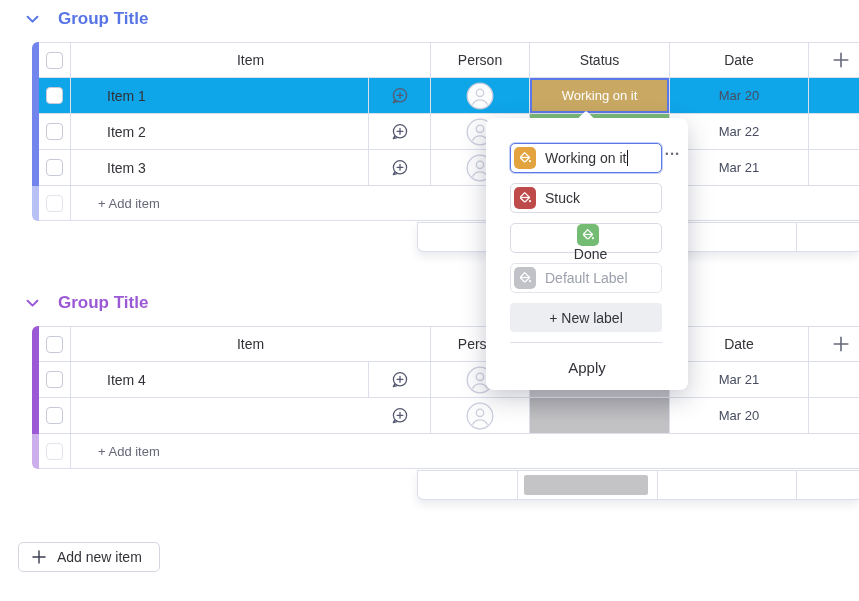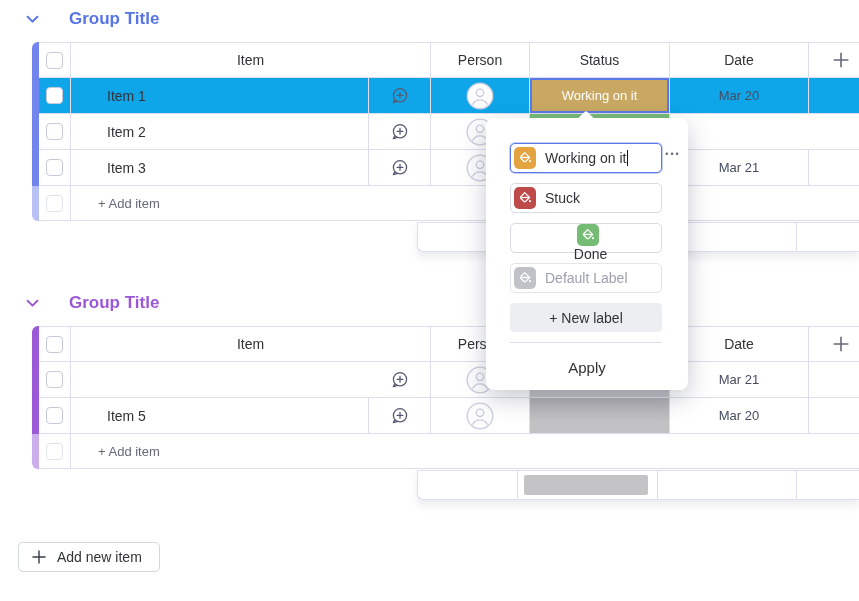--- a/index.html
+++ b/index.html
@@ -1,20 +1,20 @@
 <!DOCTYPE html>
 <html><head>
 <meta charset="utf-8">
 <style>
   html,body{margin:0;padding:0;background:#fff;}
   .board{position:relative;width:859px;height:601px;background:#fff;
          font-family:"Liberation Sans",sans-serif;overflow:hidden;color:#323338;}
 
   
-  .group-title{position:absolute;left:26px;display:flex;align-items:center;gap:30px;
+  .group-title{position:absolute;left:26px;display:flex;align-items:center;gap:19px;
                font-size:17px;font-weight:bold;}
   .gt1{top:9px;color:#5875E5;}
   .gt2{top:293px;color:#9C59D6;}
   .chev{display:flex;align-items:center;}
 
   
   .gtable{position:absolute;left:18px;width:841px;background:#fff;margin-left:14px;}
   .t1{top:42px;}
   .t2{top:326px;}
   .gbar{position:absolute;left:0;top:0;width:7px;height:100%;border-radius:6px 0 0 6px;overflow:hidden;}
@@ -181,20 +181,21 @@
             </svg>
           </div>
         <div class="cell cp">
             <svg width="28" height="28" viewBox="0 0 28 28">
               <use href="#i-avatar"></use>
             </svg>
           </div>
         <div class="cell cs">
             <span class="status-fill st-done"></span>
           </div>
+        <div class="cell cd">Mar 22</div>
         <div class="cell cpl"></div>
       </div>
 
       <div class="trow">
         <div class="cell cc">
             <span class="cb"></span>
           </div>
         <div class="cell ci">Item 3</div>
         <div class="cell cch">
             <svg width="20" height="20" viewBox="0 0 20 20">
@@ -254,20 +255,21 @@
             <svg width="18" height="18" viewBox="0 0 18 18">
               <use href="#i-plus"></use>
             </svg>
           </div>
       </div>
 
       <div class="trow">
         <div class="cell cc">
             <span class="cb"></span>
           </div>
+        <div class="cell ci">Item 4</div>
         <div class="cell cch">
             <svg width="20" height="20" viewBox="0 0 20 20">
               <use href="#i-chat"></use>
             </svg>
           </div>
         <div class="cell cp">
             <svg width="28" height="28" viewBox="0 0 28 28">
               <use href="#i-avatar"></use>
             </svg>
           </div>
@@ -275,21 +277,20 @@
             <span class="status-fill st-gray"></span>
           </div>
         <div class="cell cd">Mar 21</div>
         <div class="cell cpl"></div>
       </div>
 
       <div class="trow">
         <div class="cell cc">
             <span class="cb"></span>
           </div>
-        <div class="cell ci">Item 5</div>
         <div class="cell cch">
             <svg width="20" height="20" viewBox="0 0 20 20">
               <use href="#i-chat"></use>
             </svg>
           </div>
         <div class="cell cp">
             <svg width="28" height="28" viewBox="0 0 28 28">
               <use href="#i-avatar"></use>
             </svg>
           </div>

